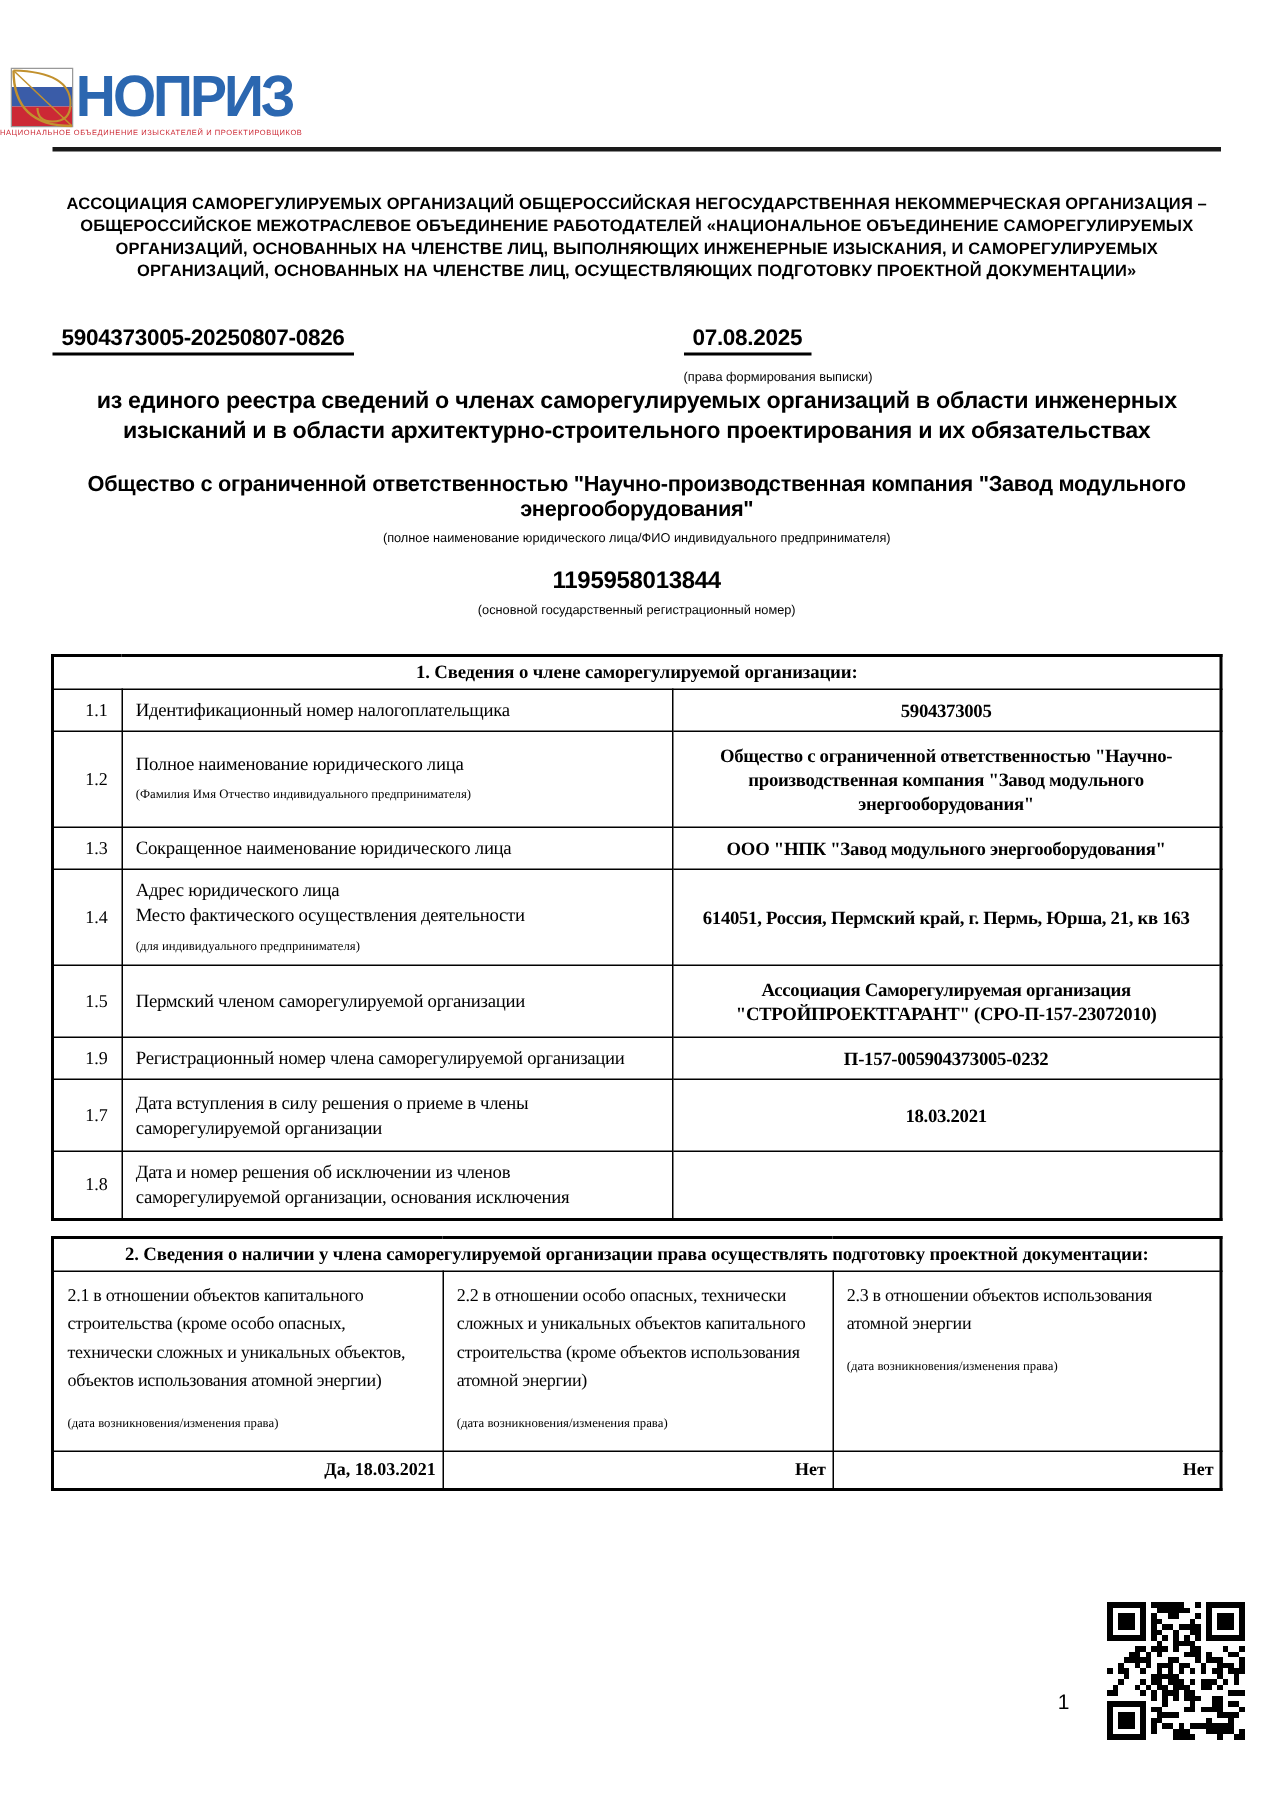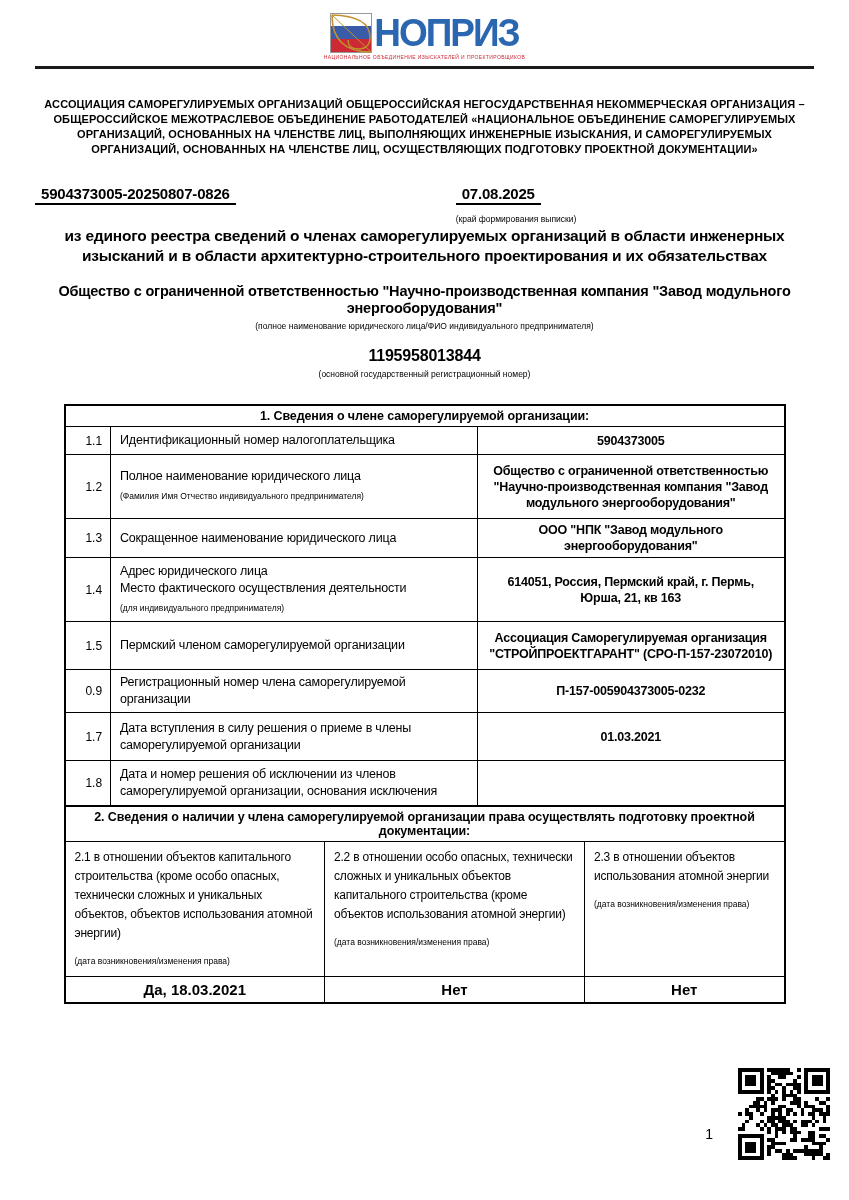--- a/index.html
+++ b/index.html
@@ -5,21 +5,21 @@
   * { margin:0; padding:0; box-sizing:border-box; }
   html,body { background:#ffffff; }
   body {
     width:849px; height:1200px;
     font-family:"Liberation Sans", sans-serif;
     color:#000; position:relative;
   }
   .page { position:relative; width:849px; height:1200px; overflow:hidden; }
 
   
-  .logo-block { display:flex; justify-content:center; align-items:flex-start; padding-top:13px; }
+  .logo-block { display:flex; justify-content:flex-start; align-items:flex-start; padding-top:13px;margin-top:32px; }
   .logo-inner { display:flex; flex-direction:column; align-items:center; }
   .logo-row { display:flex; align-items:flex-start; gap:2px; }
   .flag-icon { width:42px; height:40px; display:block; }
   .logo-text {
     font-size:37px; font-weight:bold; letter-spacing:-2px; line-height:40px;
     transform:scaleY(1.05);
   }
   .logo-tagline {
     font-size:5px; letter-spacing:.4px; margin-top:1px; white-space:nowrap;
   }
@@ -55,40 +55,40 @@
     max-width:505px; margin:22px auto 0 auto; letter-spacing:-.2px;
   }
   .company-name {
     text-align:center; font-size:14.5px; font-weight:bold; line-height:17px;
     max-width:788px; margin:17px auto 0 auto; letter-spacing:-.2px;
   }
   .small-caption { text-align:center; font-size:8.5px; margin-top:4px; }
   .ogrn { text-align:center; font-size:16px; font-weight:bold; margin-top:16px; letter-spacing:-.2px; }
 
   
-  table { border-collapse:collapse; width:722px; margin:0 auto; table-layout:fixed; }
+  table { border-collapse:collapse; width:781px; margin:12px auto; table-layout:fixed;font-family:Liberation Serif, serif; }
   .section1-table { margin-top:25px; border:2px solid #000; }
   td, th { border:1px solid #000; vertical-align:middle;padding-left:12px; }
   .sec-title {
     text-align:center; font-size:12.5px; font-weight:bold;
     padding:3px 4px; letter-spacing:-.1px;
   }
   .num-cell { width:46px; text-align:center; font-size:12px; }
   .label-cell { width:367px; padding:4px 9px; font-size:12.5px; line-height:17px; letter-spacing:-.2px; }
   .label-caption { font-size:8.5px; margin-top:3px; letter-spacing:0; }
   .value-cell { text-align:center; font-size:12.5px; font-weight:bold; padding:3px 8px; line-height:16px; letter-spacing:-.2px; }
 
   .section2-table { border:2px solid #000; margin-top:-2px; }
   .section2-table .col-cell {
     vertical-align:top; padding:6px 9px 5px 9px;
     font-size:12px; line-height:19px; letter-spacing:-.2px;
   }
   .col-caption { font-size:8.5px; margin-top:9px; letter-spacing:0; }
   .section2-table .val-row td {
-    text-align:center; font-size:15px; font-weight:bold; padding:4px; height:26px;
+    text-align:right; font-size:12px; font-weight:bold; padding:4px; height:26px;
   }
 
   
   .page-number { position:absolute; top:1126px; right:136px; font-size:14px; }
   .qr-code { position:absolute; top:1068px; right:19px; width:92px; height:92px; }
   .qr-code svg { width:92px; height:92px; display:block; }
 </style>
 </head>
 <body>
 
@@ -116,21 +116,21 @@
   <div class="header-rule"></div>
 
   <div class="org-name">АССОЦИАЦИЯ САМОРЕГУЛИРУЕМЫХ ОРГАНИЗАЦИЙ ОБЩЕРОССИЙСКАЯ НЕГОСУДАРСТВЕННАЯ НЕКОММЕРЧЕСКАЯ ОРГАНИЗАЦИЯ – ОБЩЕРОССИЙСКОЕ МЕЖОТРАСЛЕВОЕ ОБЪЕДИНЕНИЕ РАБОТОДАТЕЛЕЙ «НАЦИОНАЛЬНОЕ ОБЪЕДИНЕНИЕ САМОРЕГУЛИРУЕМЫХ ОРГАНИЗАЦИЙ, ОСНОВАННЫХ НА ЧЛЕНСТВЕ ЛИЦ, ВЫПОЛНЯЮЩИХ ИНЖЕНЕРНЫЕ ИЗЫСКАНИЯ, И САМОРЕГУЛИРУЕМЫХ ОРГАНИЗАЦИЙ, ОСНОВАННЫХ НА ЧЛЕНСТВЕ ЛИЦ, ОСУЩЕСТВЛЯЮЩИХ ПОДГОТОВКУ ПРОЕКТНОЙ ДОКУМЕНТАЦИИ»</div>
 
   <div class="meta-row">
     <div class="meta-col left">
       <div class="meta-value">5904373005-20250807-0826</div>
     </div>
     <div class="meta-col right">
       <div class="meta-value">07.08.2025</div>
-      <div class="meta-caption">(край формирования выписки)</div>
+      <div class="meta-caption">(права формирования выписки)</div>
     </div>
   </div>
 
   <div class="doc-subtitle">из единого реестра сведений о членах саморегулируемых организаций в области инженерных изысканий и в области архитектурно-строительного проектирования и их обязательствах</div>
 
   <div class="company-name">Общество с ограниченной ответственностью "Научно-производственная компания "Завод модульного энергооборудования"</div>
   <div class="small-caption">(полное наименование юридического лица/ФИО индивидуального предпринимателя)</div>
   <div class="ogrn">1195958013844</div>
   <div class="small-caption">(основной государственный регистрационный номер)</div>
 
@@ -170,28 +170,28 @@
         <div class="label-caption">(для индивидуального предпринимателя)</div>
       </td>
       <td class="value-cell">614051, Россия, Пермский край, г. Пермь, Юрша, 21, кв 163</td>
     </tr>
     <tr style="height:48px">
       <td class="num-cell">1.5</td>
       <td class="label-cell">Пермский членом саморегулируемой организации</td>
       <td class="value-cell">Ассоциация Саморегулируемая организация "СТРОЙПРОЕКТГАРАНТ" (СРО-П-157-23072010)</td>
     </tr>
     <tr style="height:28px">
-      <td class="num-cell">0.9</td>
+      <td class="num-cell">1.9</td>
       <td class="label-cell">Регистрационный номер члена саморегулируемой организации</td>
       <td class="value-cell">П-157-005904373005-0232</td>
     </tr>
     <tr style="height:48px">
       <td class="num-cell">1.7</td>
       <td class="label-cell">Дата вступления в силу решения о приеме в члены саморегулируемой организации</td>
-      <td class="value-cell">01.03.2021</td>
+      <td class="value-cell">18.03.2021</td>
     </tr>
     <tr style="height:45px">
       <td class="num-cell">1.8</td>
       <td class="label-cell">Дата и номер решения об исключении из членов саморегулируемой организации, основания исключения</td>
       <td class="value-cell"></td>
     </tr>
   </tbody>
     </table>
 
   <table class="section2-table">

